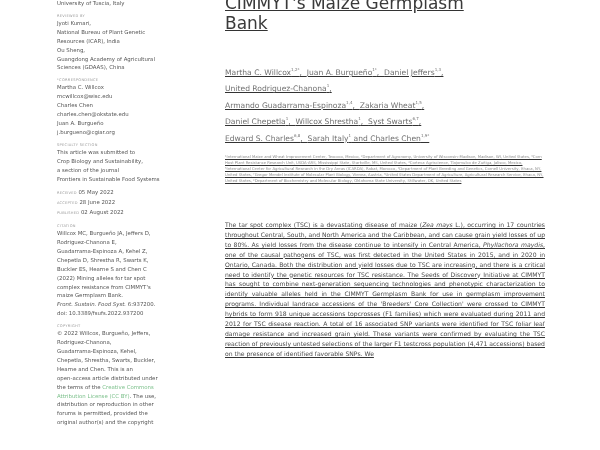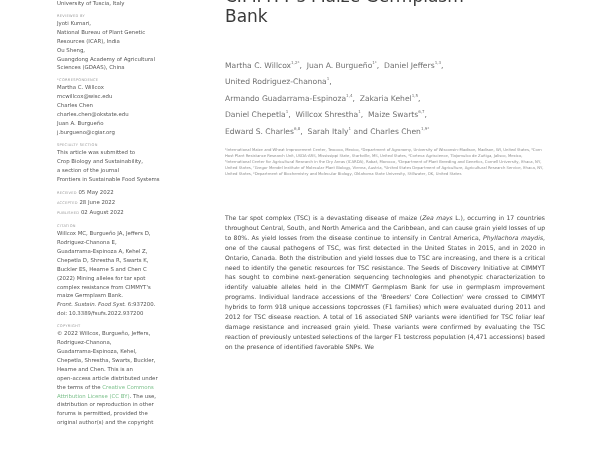--- a/index.html
+++ b/index.html
@@ -12,21 +12,21 @@
       font-size:5.4px; line-height:8.9px; color:#555;
     }
     .left .label {
       font-size:3.6px; letter-spacing:0.3px; color:#9a9a9a; text-transform:uppercase;
       margin-top:5px; line-height:6px;
     }
     .left .line { white-space:nowrap; }
     .left .dates .k { font-size:3.6px; color:#9a9a9a; letter-spacing:0.2px; text-transform:uppercase; }
     .left a { color:#7cc08b; text-decoration:none; }
     .left .it { font-style:italic; }
-    .main { position:absolute; left:225px; top:0; width:320px; }
+    .main { position:absolute; left:225px; top:7px; width:320px;text-decoration:underline; }
     .title {
       font-size:17px; line-height:20px; color:#3a3a3a; margin-top:-14px;
       font-family:"DejaVu Sans", sans-serif;
     }
     .authors {
       margin-top:30px; font-size:7.6px; line-height:13.4px; color:#707070;
     }
     .authors sup { font-size:4px; vertical-align:4px; }
     .affil {
       margin-top:9px; font-size:3.8px; line-height:6px; color:#8c8c8c; width:320px;
@@ -117,26 +117,26 @@
     <div>
       <span><span>Martha C. Willcox</span><sup>1,2*</sup></span>,&nbsp;
       <span><span>Juan A. Burgueño</span><sup>1*</sup></span>,&nbsp;
       <span><span>Daniel Jeffers</span><sup>1,3</sup></span>,
     </div>
     <div>
       <span><span>United Rodriguez-Chanona</span><sup>1</sup></span>,
     </div>
     <div>
       <span><span>Armando Guadarrama-Espinoza</span><sup>1,4</sup></span>,&nbsp;
-      <span><span>Zakaria Kehel</span><sup>1,5</sup></span>,
+      <span><span>Zakaria Wheat</span><sup>1,5</sup></span>,
     </div>
     <div>
       <span><span>Daniel Chepetla</span><sup>1</sup></span>,&nbsp;
       <span><span>Willcox Shrestha</span><sup>1</sup></span>,&nbsp;
-      <span><span>Maize Swarts</span><sup>6,7</sup></span>,
+      <span><span>Syst Swarts</span><sup>6,7</sup></span>,
     </div>
     <div>
       <span><span>Edward S. Charles</span><sup>6,8</sup></span>,&nbsp;
       <span><span>Sarah Italy</span><sup>1</sup></span> and
       <span><span>Charles Chen</span><sup>1,9*</sup></span>
     </div>
   </div>
 
   <div class="affil">¹International Maize and Wheat Improvement Center, Texcoco, Mexico, ²Department of Agronomy, University of Wisconsin–Madison, Madison, WI, United States, ³Corn Host Plant Resistance Research Unit, USDA-ARS, Mississippi State, Starkville, MS, United States, ⁴Corteva Agriscience, Tlajomulco de Zuñiga, Jalisco, Mexico, ⁵International Center for Agricultural Research in the Dry Areas (ICARDA), Rabat, Morocco, ⁶Department of Plant Breeding and Genetics, Cornell University, Ithaca, NY, United States, ⁷Gregor Mendel Institute of Molecular Plant Biology, Vienna, Austria, ⁸United States Department of Agriculture, Agricultural Research Service, Ithaca, NY, United States, ⁹Department of Biochemistry and Molecular Biology, Oklahoma State University, Stillwater, OK, United States</div>
 

